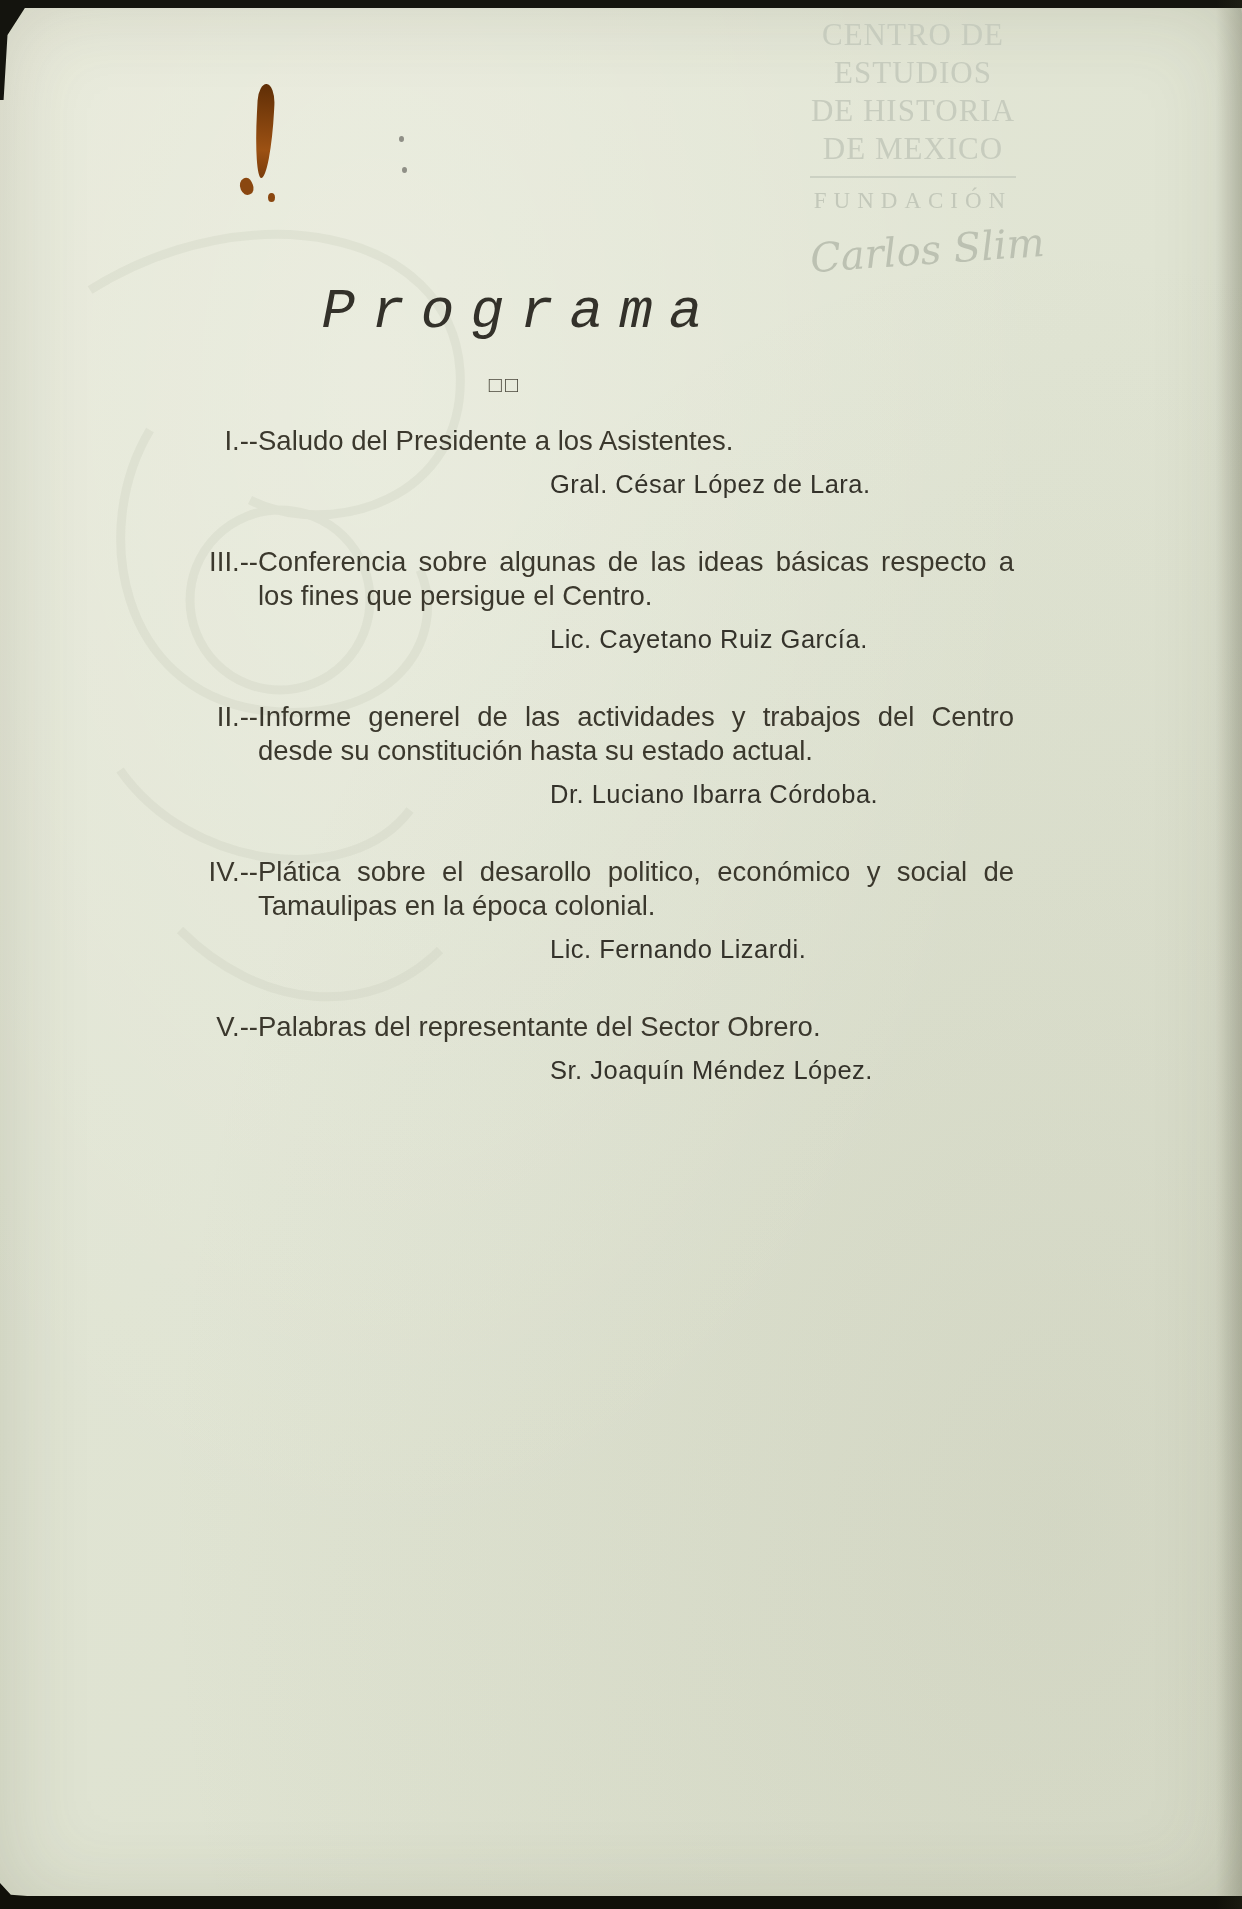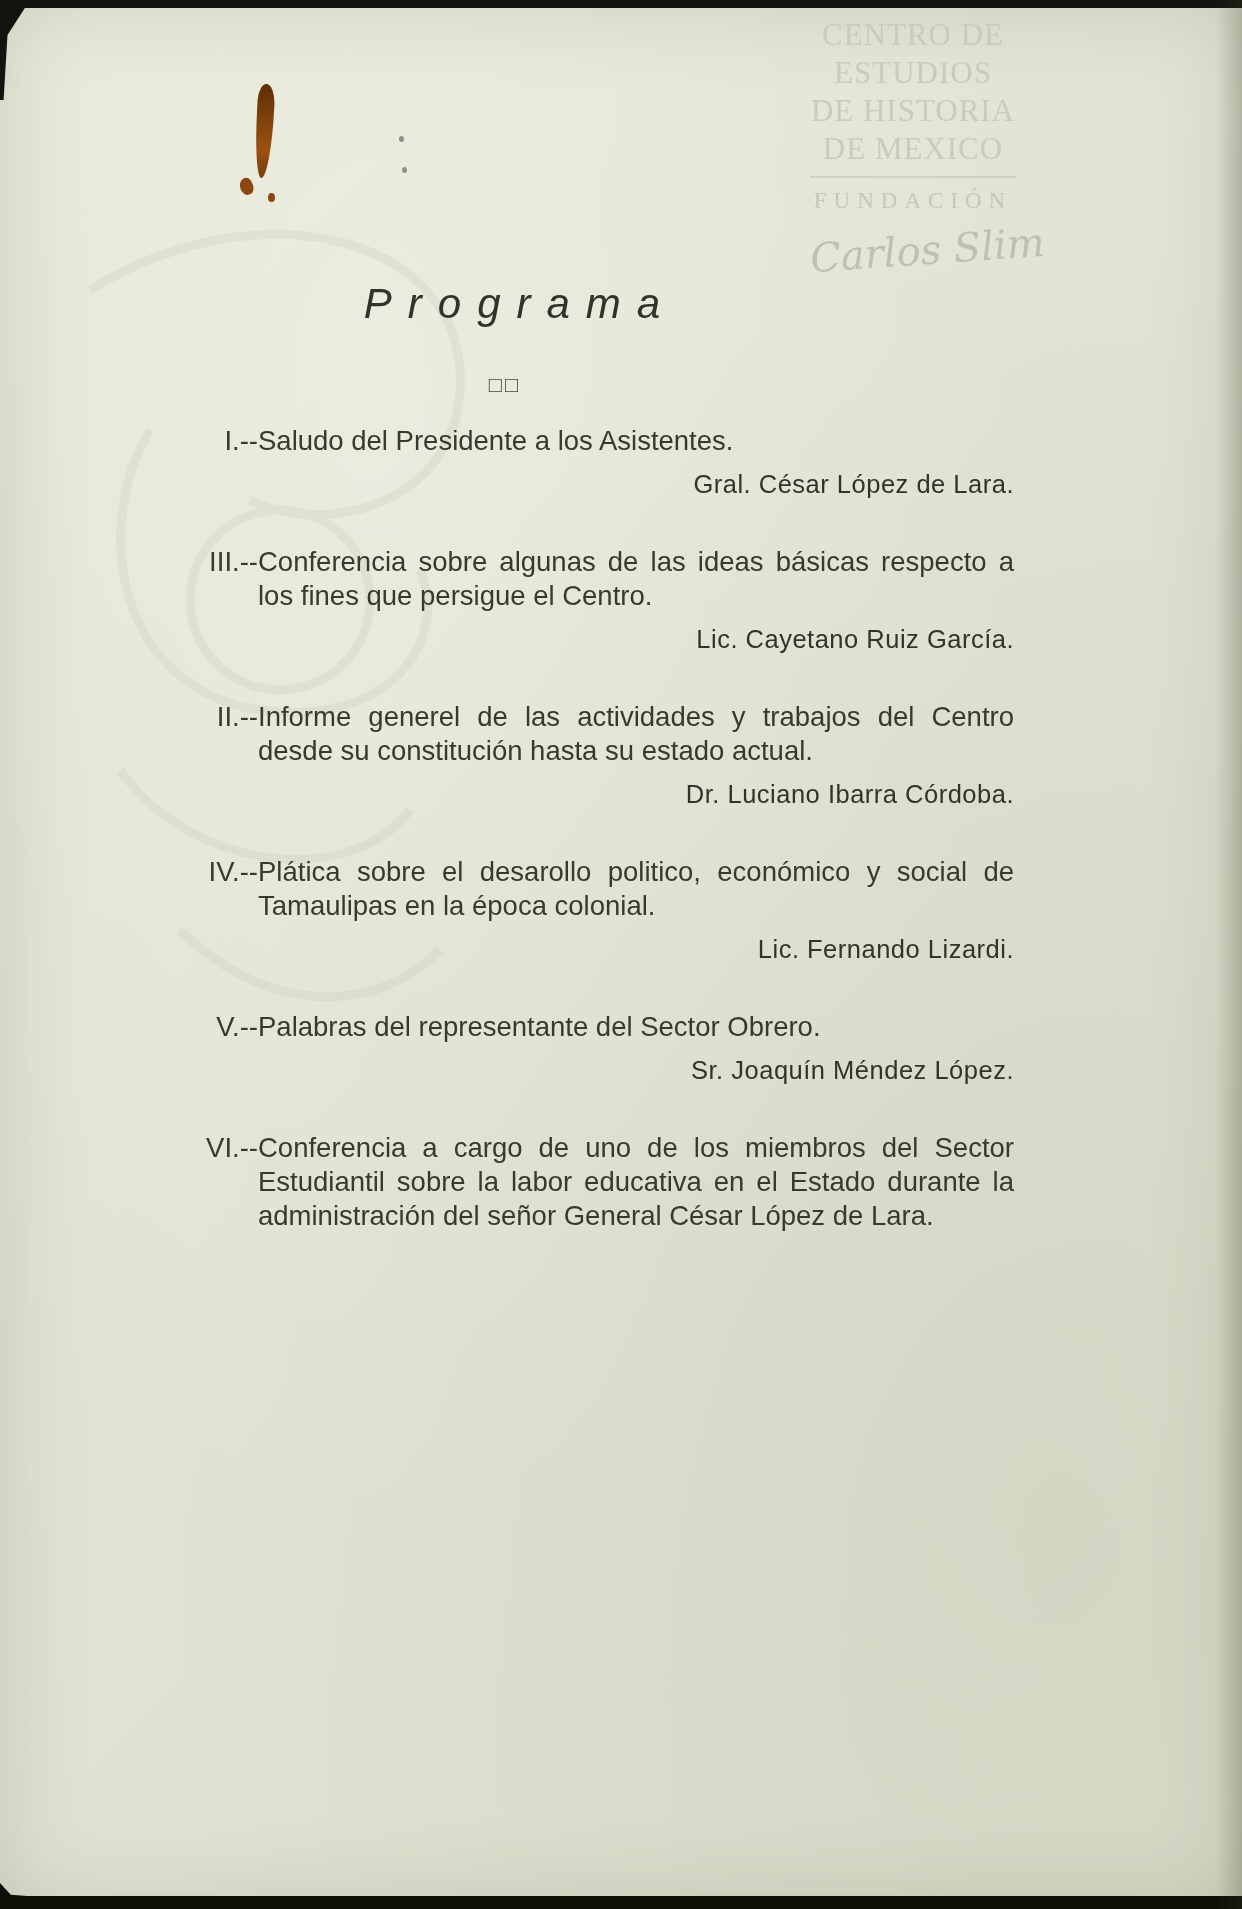--- a/index.html
+++ b/index.html
@@ -66,43 +66,43 @@
     position:absolute; left:268px; top:193px; width:7px; height:9px;
     background:#8a4710; border-radius:50%;
   }
   .mark-dot { position:absolute; width:5px; height:6px; border-radius:50%; background:#8f8f86; }
   .mark-dot.a { left:399px; top:136px; }
   .mark-dot.b { left:402px; top:167px; }
 
   
   .title {
     position:absolute; top:280px; left:0; width:1040px; text-align:center;
-    font-family:Liberation Sans, sans-serif; font-style:italic;
-    font-size:42px; letter-spacing:16px; color:#33312a;
+    font-family:Liberation Mono, monospace; font-style:italic;
+    font-size:56px; letter-spacing:16px; color:#33312a;
   }
   .ornament {
     position:absolute; top:372px; left:0; width:1010px; text-align:center;
     font-size:22px; letter-spacing:3px; color:#4a473c;
   }
 
   
   .content {
     position:absolute; top:424px; left:258px; width:756px;
     font-size:27.5px; line-height:34px; color:#3b382d;
   }
   .item { margin-bottom:44px; }
   .item-text { text-align:justify; }
   .item-text.single { text-align:left; }
   .numeral {
     display:inline-block; width:86px; margin-left:-86px;
     text-align:right; white-space:nowrap;
   }
   .speaker {
     display:block; margin-top:9px; margin-left:292px;
-    font-size:25.5px; letter-spacing:0.5px; color:#34322a;text-align:right;
+    font-size:25.5px; letter-spacing:0.5px; color:#34322a;
   }
   .speaker:empty { display:none; }
 </style>
 </head>
 <body>
 
 <div class="page">
 
   <svg class="emboss" width="520" height="920" viewBox="0 0 520 920" fill="none">
     <g stroke="#c9cdbc" stroke-width="9" fill="none" opacity="0.55">
@@ -170,20 +170,17 @@
     </div>
 
     <div class="item">
       <div class="item-text single">
         <span class="numeral">V.--</span><span>Palabras del representante del Sector Obrero.</span>
       </div>
       <span class="speaker">Sr. Joaquín Méndez López.</span>
     </div>
 
     <div class="item">
-      <div class="item-text">
-        <span class="numeral">VI.--</span><span>Conferencia a cargo de uno de los miembros del Sector Estudiantil sobre la labor educativa en el Estado durante la administración del señor General César López de Lara.</span>
-      </div>
     </div>
 
 
   </div>
 </div>
 
 </body></html>

